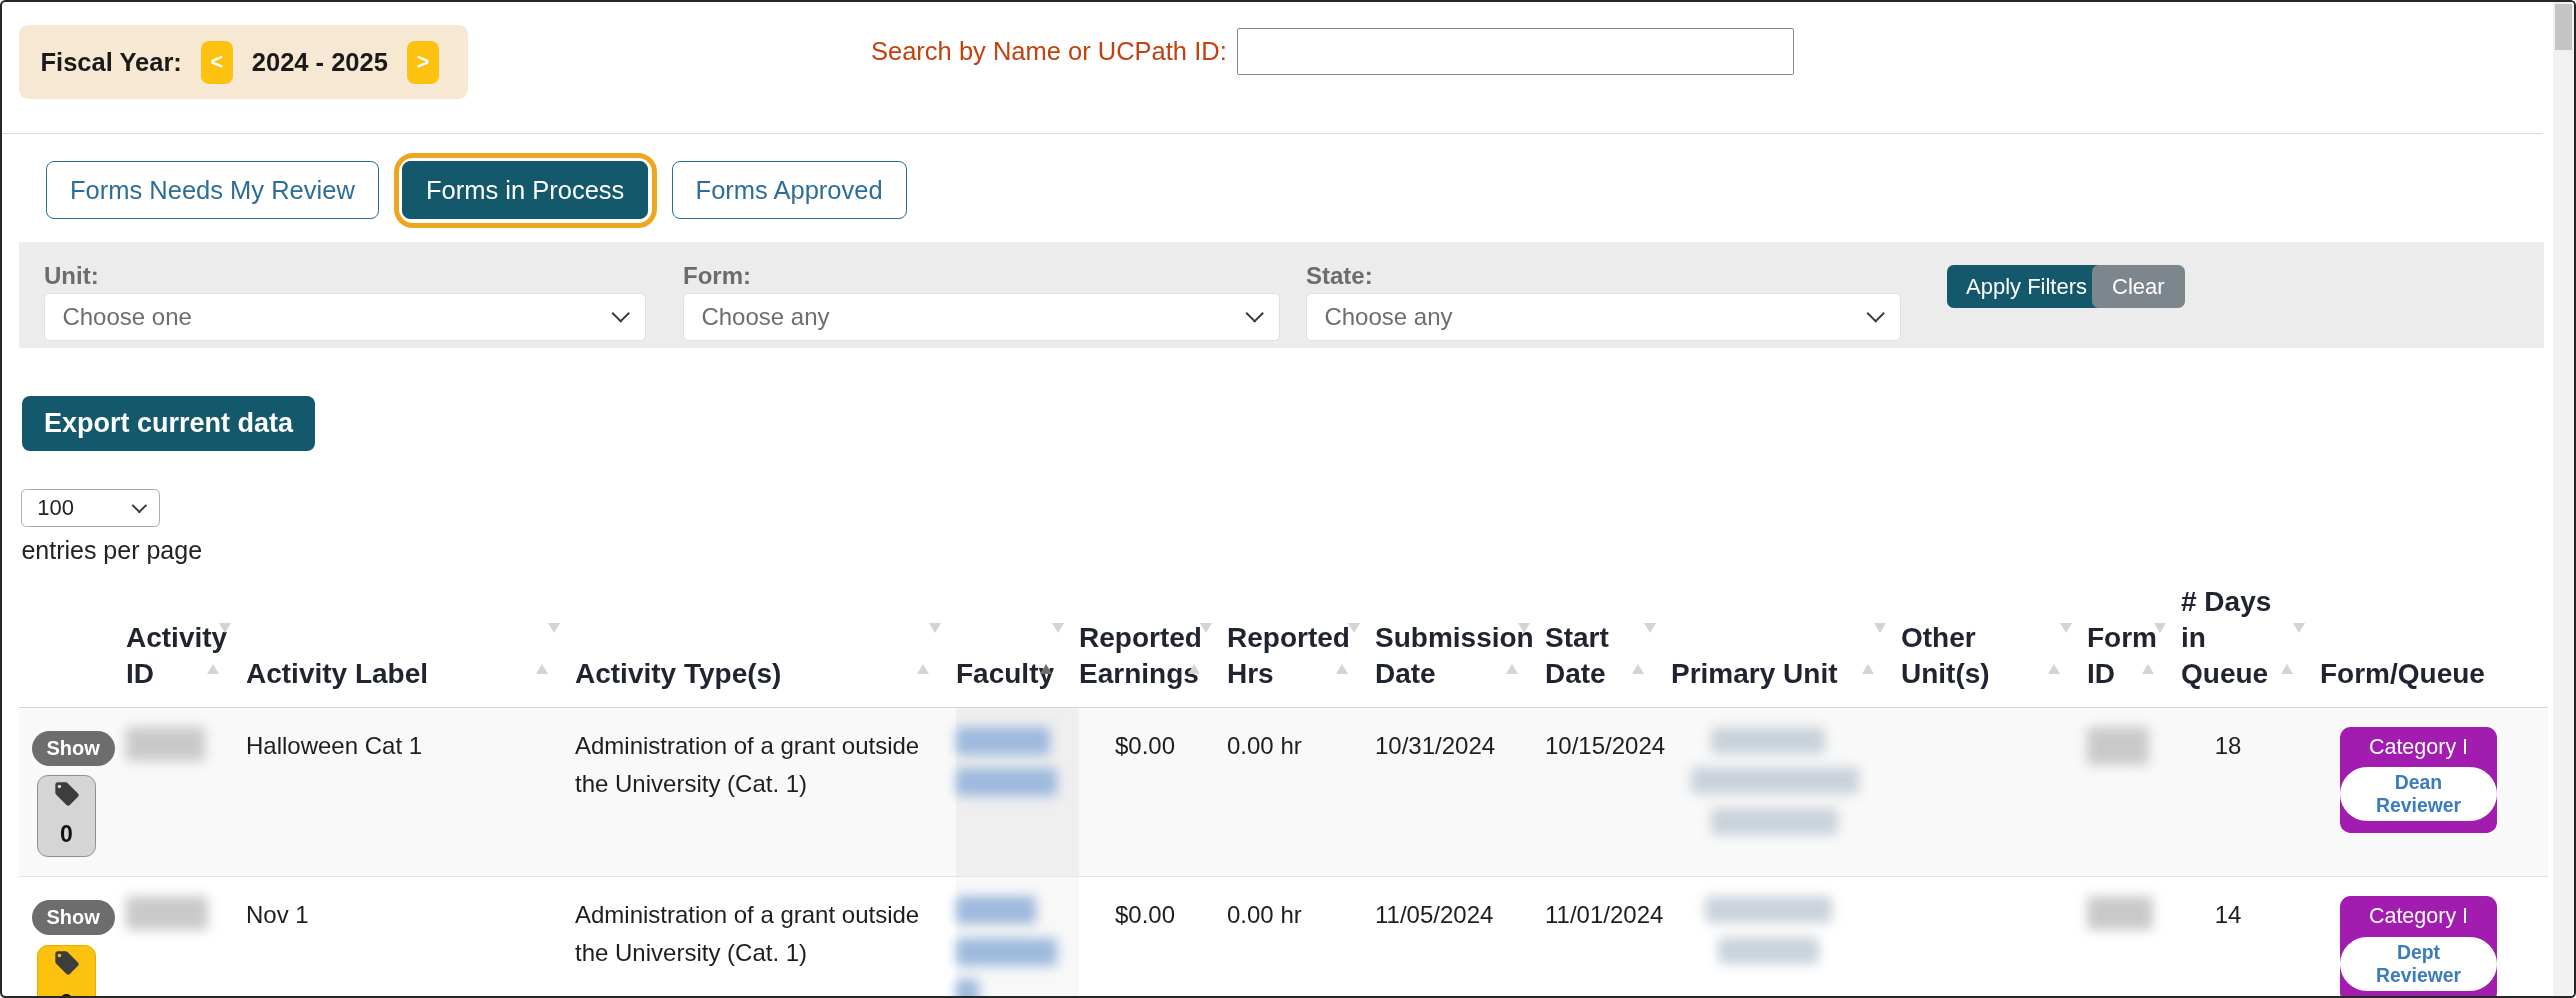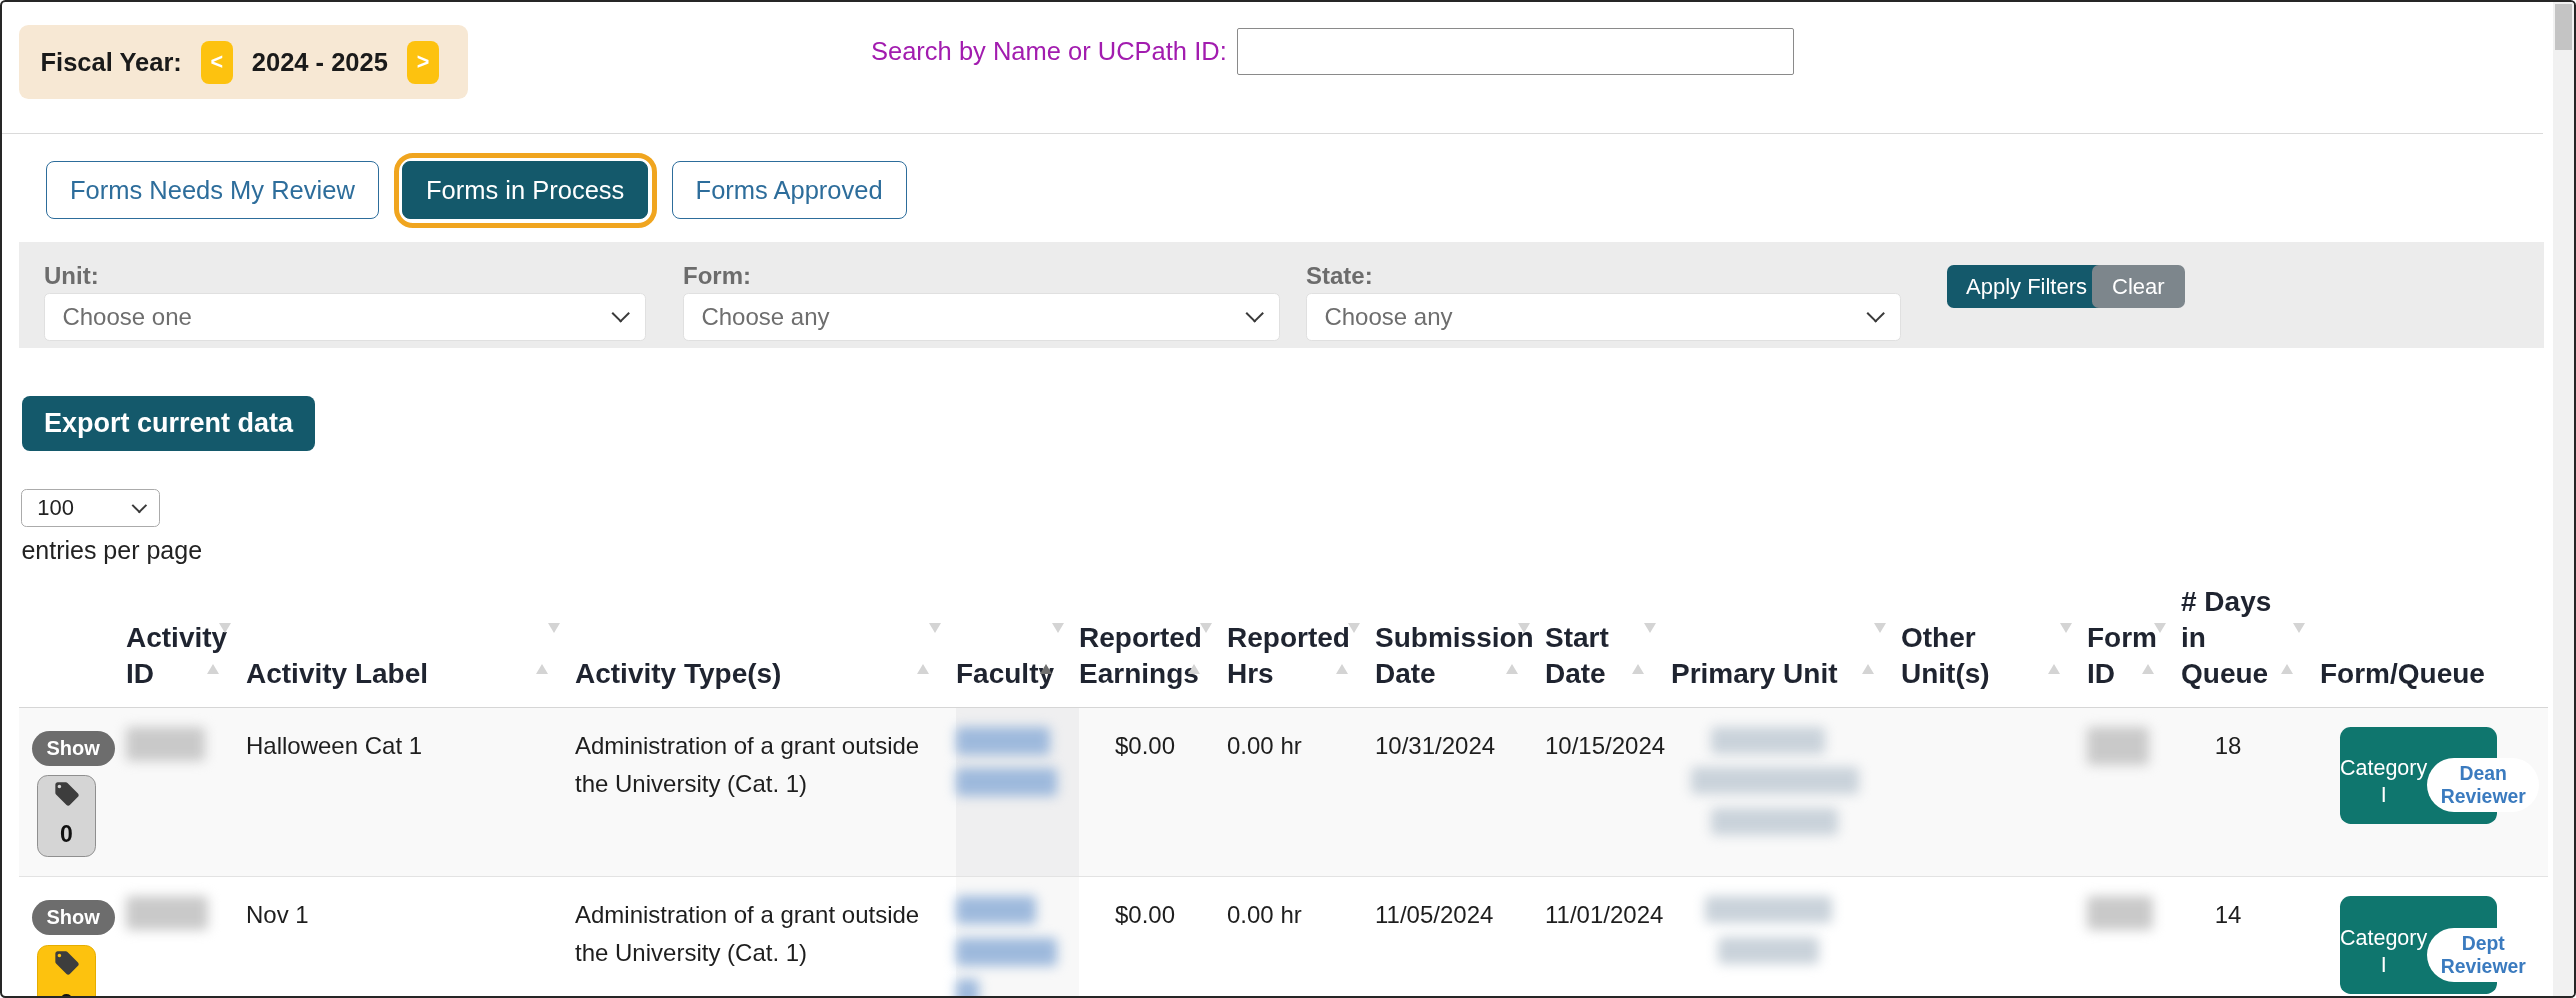--- a/index.html
+++ b/index.html
@@ -40,21 +40,21 @@
   .fy-btn {
     width: 32px; height: 43px; border: none; cursor: pointer;
     background: #fdc20f; border-radius: 8px;
     color: #ffffff; font-size: 21.5px; font-weight: bold;
     display: flex; align-items: center; justify-content: center;
   }
   .search-group {
     position: absolute; left: 869px; top: 19px;
     display: flex; align-items: center; gap: 10.7px;
   }
-  .search-label { font-size: 25.5px; color: #a21caf; }
+  .search-label { font-size: 25.5px; color: #c2410c; }
   .search-input {
     width: 557px; height: 47px;
     border: 1.3px solid #8a8a8a; border-radius: 2px;
     font-size: 24px; padding: 0 12px; color: #222; background: #fff;
   }
 
   
   .tabs { position: absolute; left: 44px; top: 151px; display: flex; align-items: center; gap: 14.8px; }
   .tab {
     height: 58px; padding: 0 23px;
@@ -164,23 +164,23 @@
 
   
   .blurline { border-radius: 4px; filter: blur(6px); }
   .blur-gray  { background: #c9c9c9; }
   .blur-blue  { background: #9db9dc; }
   .blur-slate { background: #c9d2da; }
   .stack { display: flex; flex-direction: column; gap: 13.4px; }
 
   
   .queue-badge {
-    display: inline-flex; flex-direction: row; align-items: center;
-    width: 157px; padding: 25px 0 12px 0; margin-left: 20px;
-    background: #0f766e; border-radius: 10.7px; border: none; cursor: pointer; font-family: inherit;
+    display: inline-flex; flex-direction: column; align-items: center;
+    width: 157px; padding: 7px 0 12px 0; margin-left: 20px;
+    background: #a21caf; border-radius: 10.7px; border: none; cursor: pointer; font-family: inherit;
   }
   .queue-cat { color: #ffffff; font-size: 21.5px; line-height: 27px; }
   .queue-role {
     margin-top: 6.7px; background: #ffffff; border-radius: 670px;
     padding: 4px 13.4px; font-size: 19.4px; font-weight: bold; color: #3b7bbf;
   }
 
   .cell-center { text-align: center; }
   .days-val { display: inline-block; width: 94px; text-align: center; }
 </style>

